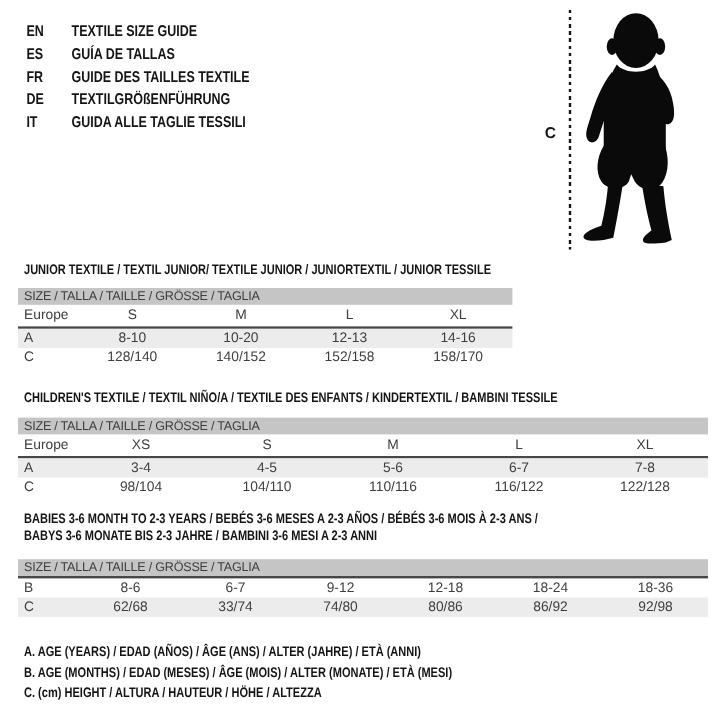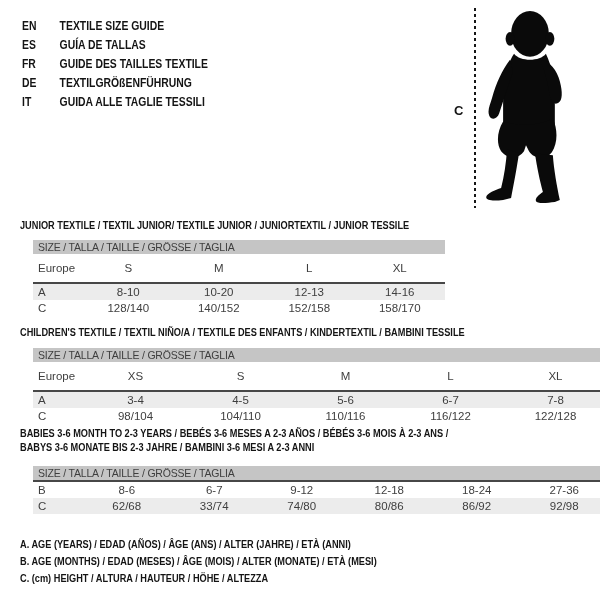--- a/index.html
+++ b/index.html
@@ -33,28 +33,28 @@
 
   
   .st-title{position:absolute;left:20px;font-weight:bold;font-size:11.5px;line-height:13px;
             color:var(--title-text);white-space:nowrap;transform:scaleX(0.8);transform-origin:left top;}
   .t1{top:219px;} .t2{top:326px;} .t3a{top:427px;} .t3b{top:441px;}
   .footnote{position:absolute;left:20px;font-weight:bold;font-size:11.5px;color:var(--title-text);
             white-space:nowrap;transform:scaleX(0.8);transform-origin:left top;}
   .f1{top:538px;} .f2{top:555px;} .f3{top:572px;}
 
   
-  .size-table{position:absolute;left:33px;}
+  .size-table{position:absolute;left:15px;}
   .t1body{top:240px;width:412px;}
   .t2body{top:348px;width:575px;}
   .t3body{top:466px;width:575px;}
   .st-band{height:14px;background:var(--band-gray);display:flex;align-items:center;
            padding-left:5px;font-size:10.5px;letter-spacing:-0.2px;color:var(--table-text);}
   .st-row{display:flex;height:16px;align-items:center;font-size:11.5px;color:var(--table-text);}
-  .st-row.st-header-row{height:28px;}
+  .st-row.st-header-row{height:18px;}
   .st-row.shaded{background:var(--row-shade);}
   .st-row .lbl{width:50px;padding-left:5px;box-sizing:border-box;}
   .st-row .val{flex:1;text-align:center;}
   .st-divider{height:2px;background:var(--divider-dark);}
 </style>
 </head>
 <body>
 
 <div class="canvas">
 
@@ -161,21 +161,21 @@
   <div class="size-table t3body">
       <div class="st-band">SIZE / TALLA / TAILLE / GRÖSSE / TAGLIA</div>
       <div class="st-divider"></div>
       <div class="st-row">
         <div class="lbl">B</div>
         <div class="val">8-6</div>
         <div class="val">6-7</div>
         <div class="val">9-12</div>
         <div class="val">12-18</div>
         <div class="val">18-24</div>
-        <div class="val">27-36</div>
+        <div class="val">18-36</div>
       </div>
       <div class="st-row shaded">
         <div class="lbl">C</div>
         <div class="val">62/68</div>
         <div class="val">33/74</div>
         <div class="val">74/80</div>
         <div class="val">80/86</div>
         <div class="val">86/92</div>
         <div class="val">92/98</div>
       </div>

